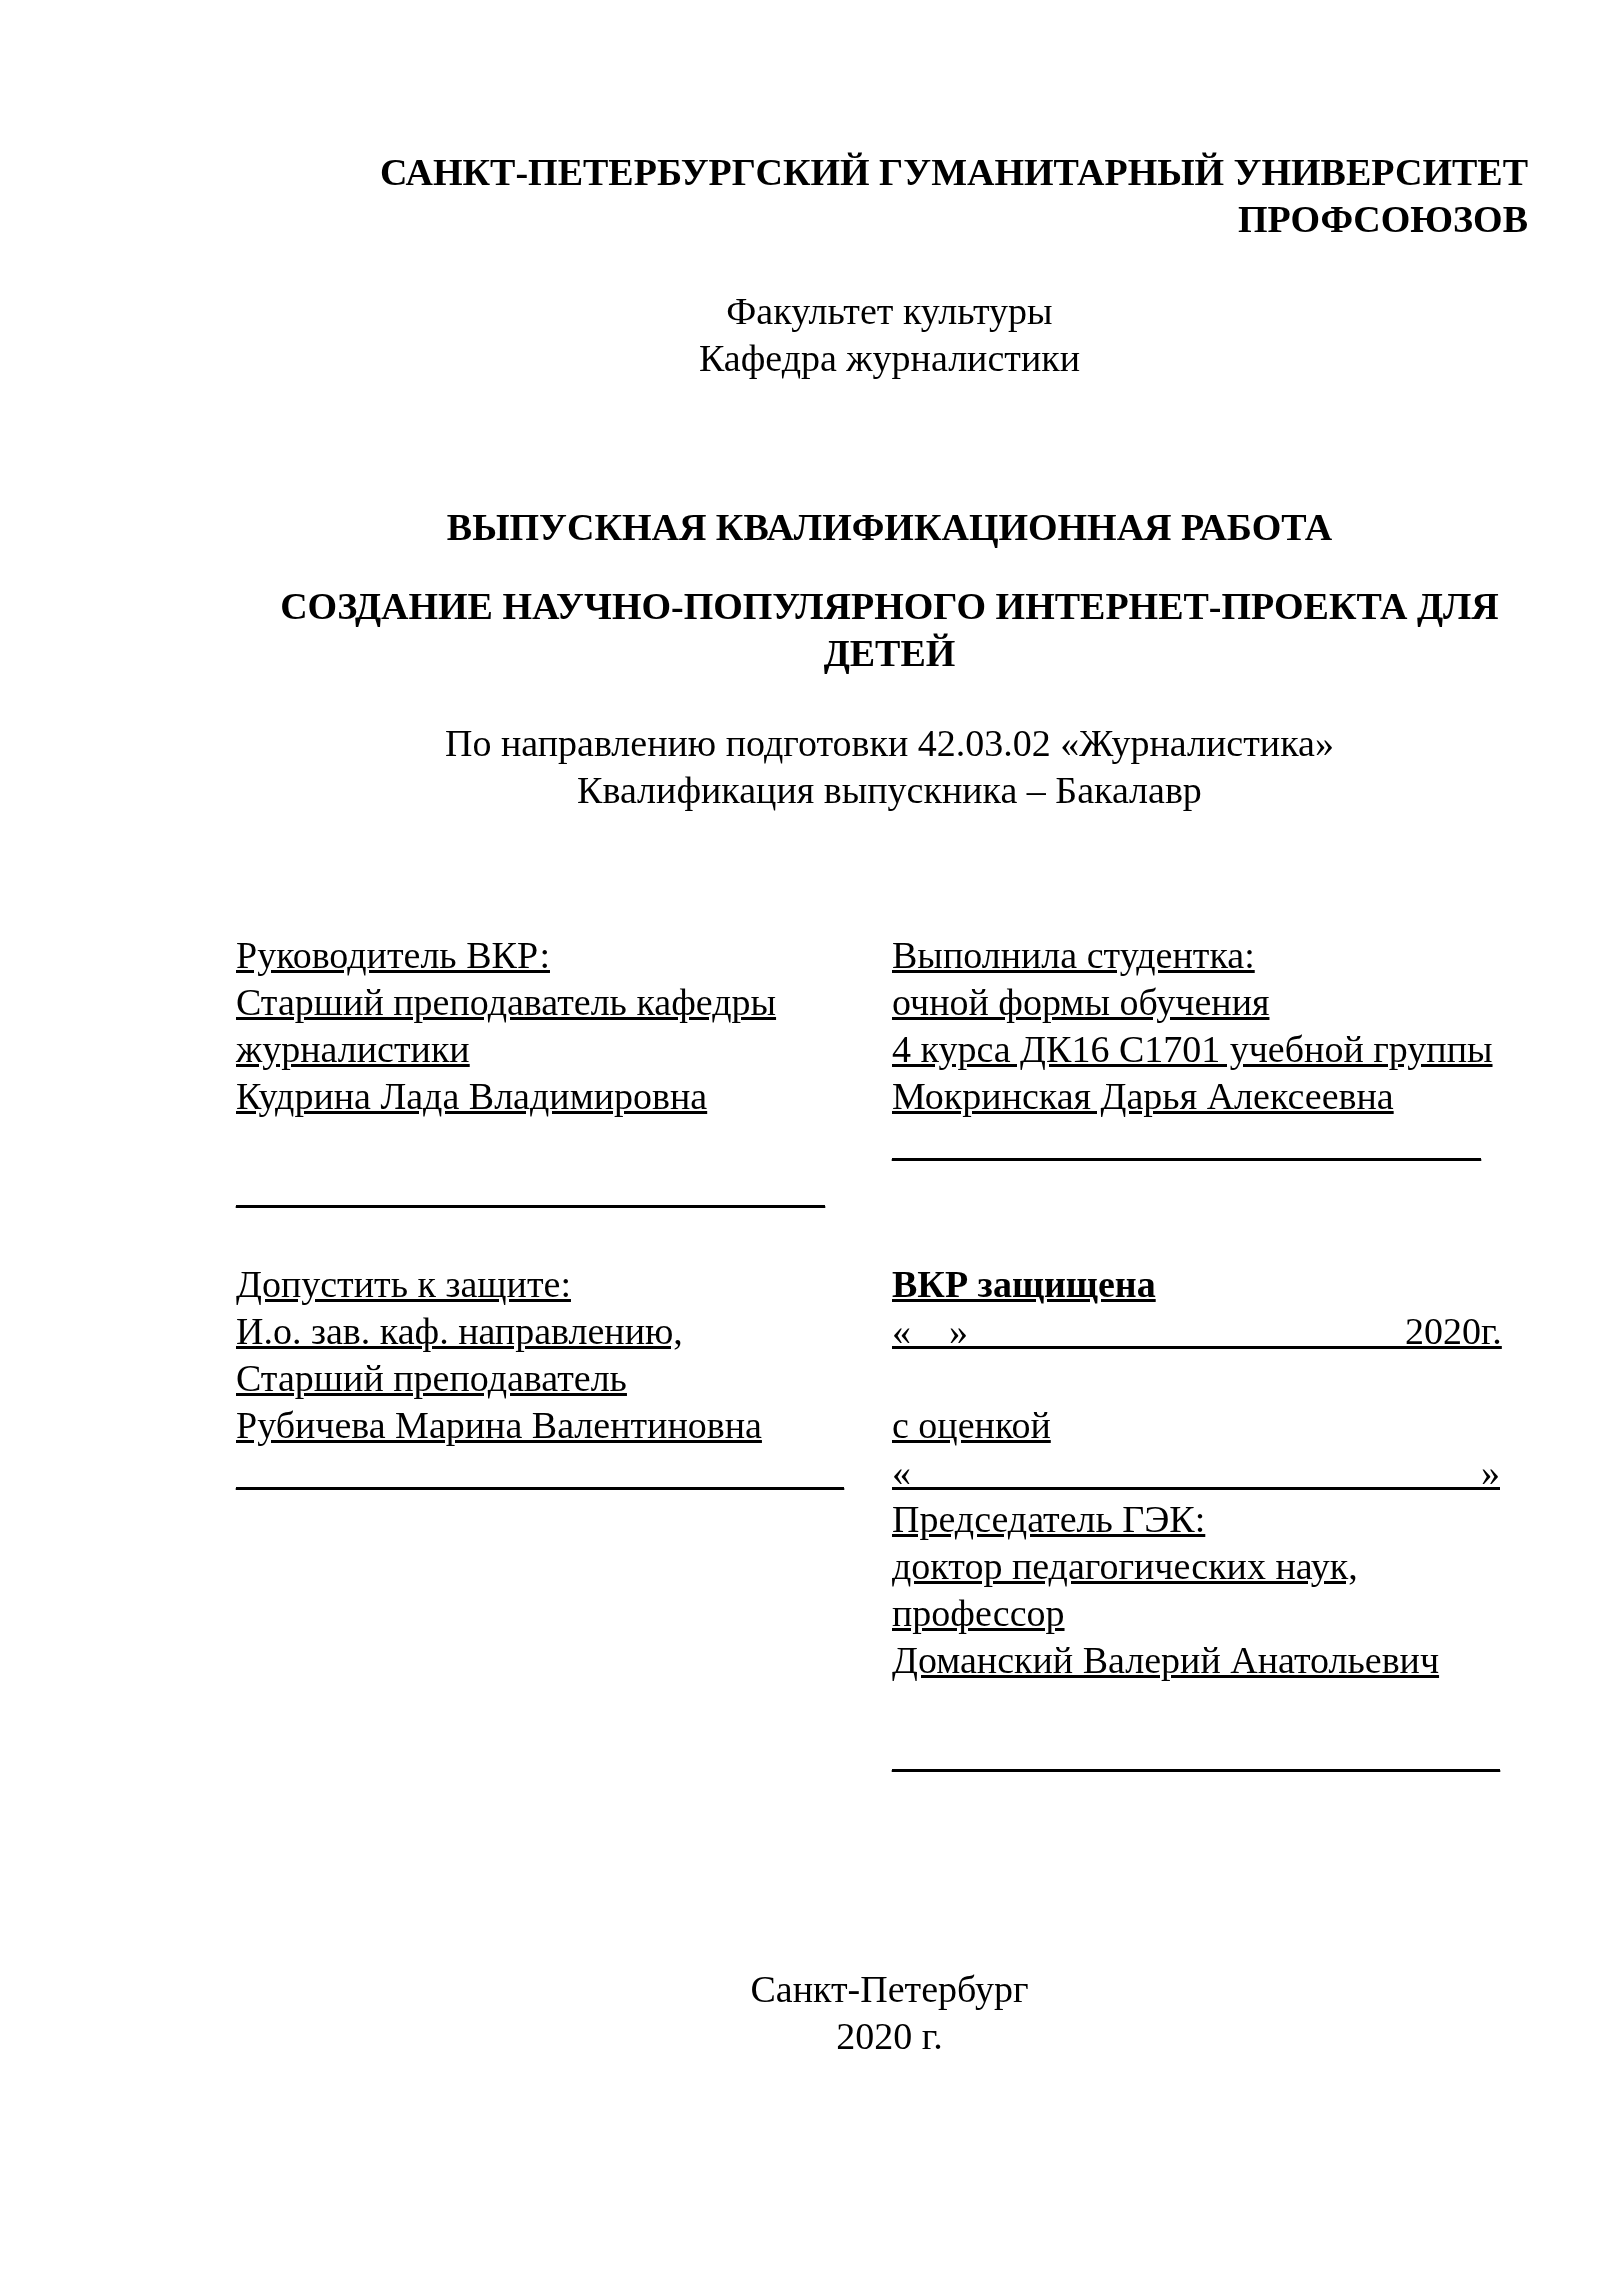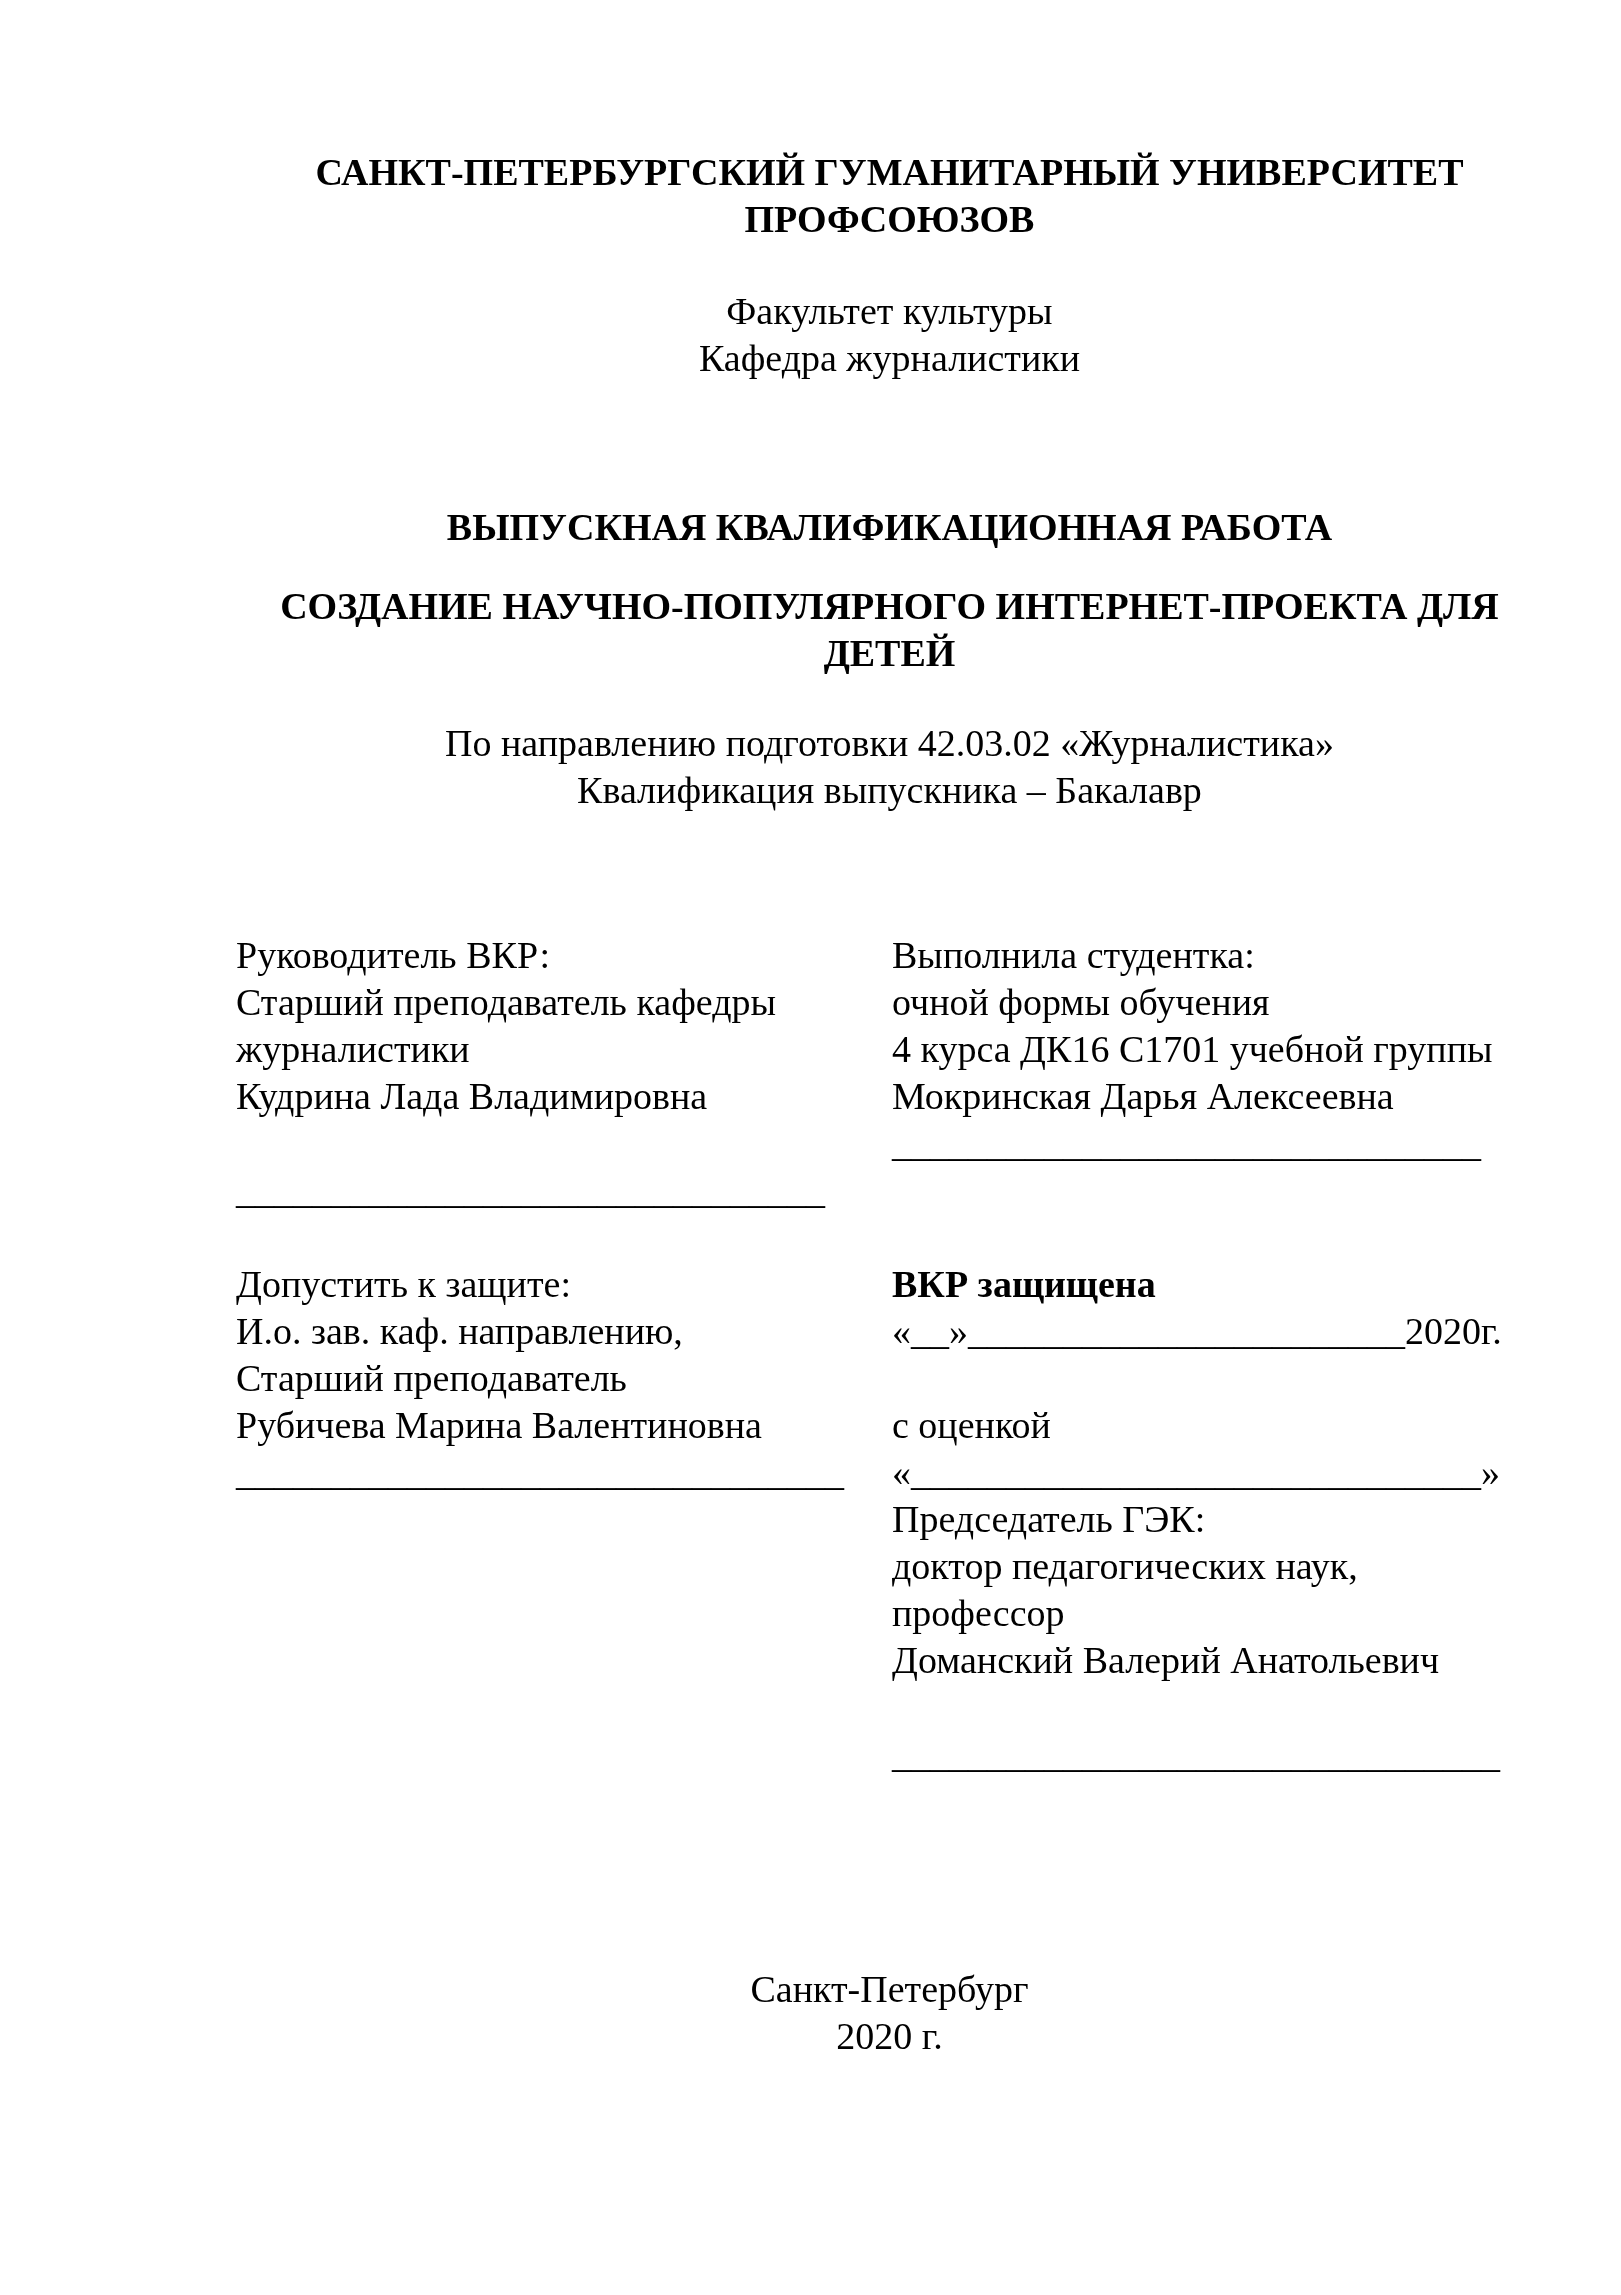--- a/index.html
+++ b/index.html
@@ -18,30 +18,31 @@
     overflow: hidden;
   }
   .center {
     margin-left: 251px;
     margin-right: 94px;
     text-align: center;
   }
   .center div { white-space: nowrap; }
   .bold { font-weight: bold; }
 
-  .university-block { padding-top: 149px; }
+  .university-block { padding-top: 149px; text-align: right; }
   .faculty-block   { margin-top: 45px; }
   .worktype-block  { margin-top: 122px; }
   .thesis-title-block { margin-top: 32px; }
   .program-block   { margin-top: 43px; }
 
   .columns {
     margin-top: 118px;
     display: flex;
     align-items: flex-start;
+    text-decoration: underline;
   }
   .col-left {
     margin-left: 236px;
     width: 656px;
     flex: 0 0 auto;
   }
   .col-right {
     width: 652px;
     flex: 0 0 auto;
   }

